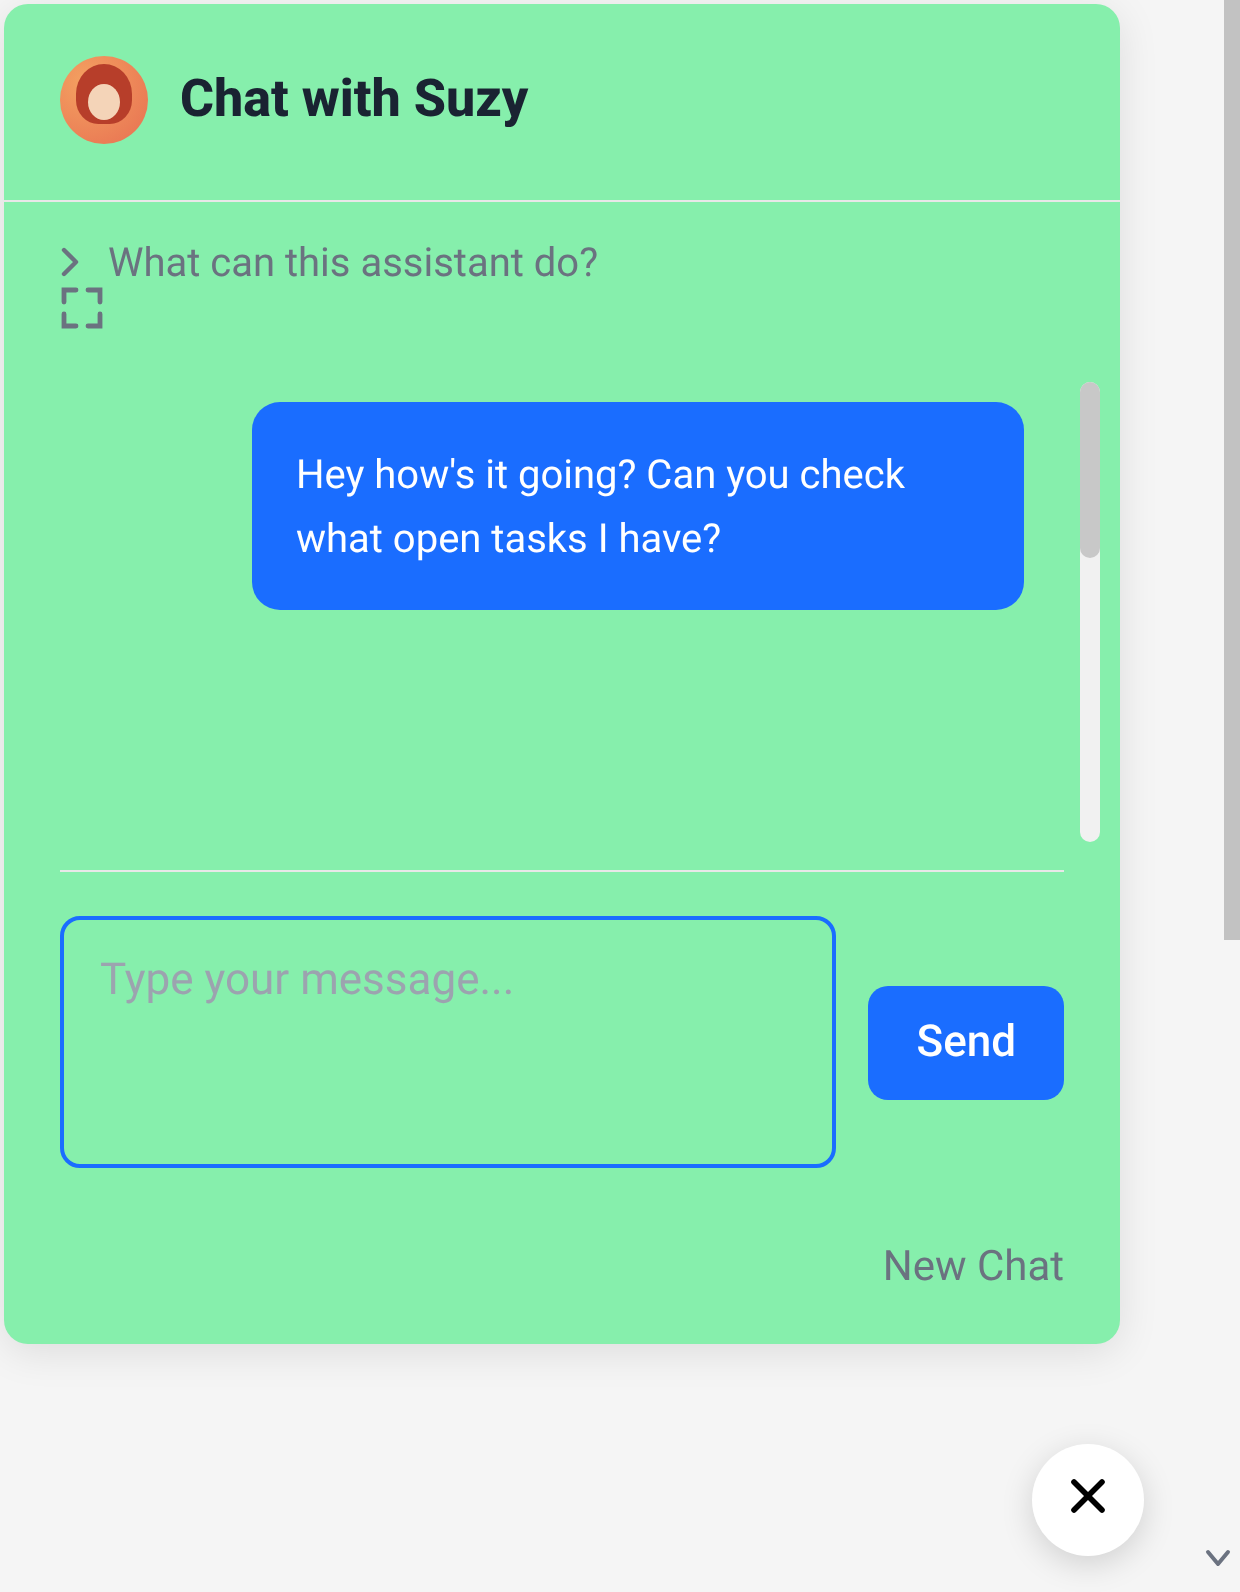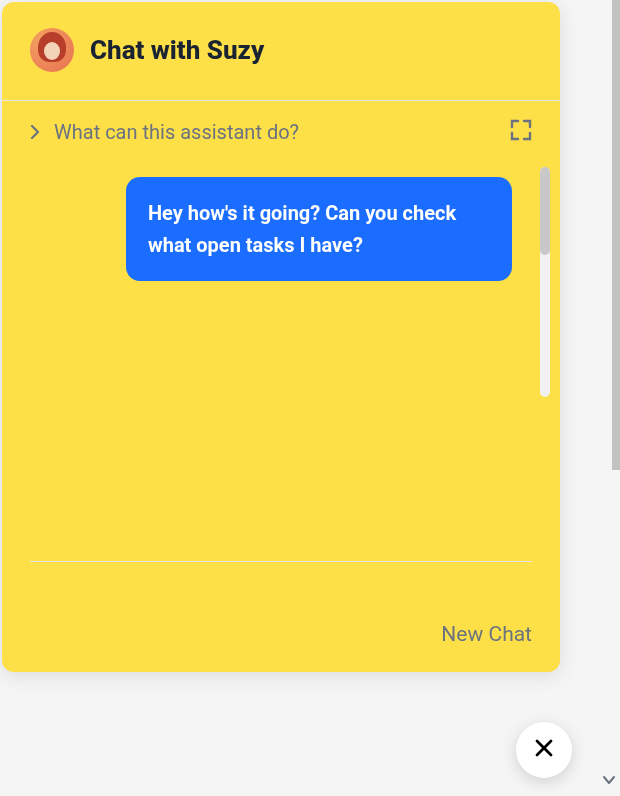--- a/index.html
+++ b/index.html
@@ -9,21 +9,21 @@
     }
     body {
       font-family: -apple-system, BlinkMacSystemFont, "Segoe UI", Roboto, Helvetica, Arial, sans-serif;
       background: #f5f5f5;
       width: 620px;
       height: 796px;
       position: relative;
       overflow: hidden;
     }
     .chat-panel {
-      background: #fde047;
+      background: #86efac;
       border-radius: 12px;
       box-shadow: 0 4px 20px rgba(0,0,0,0.1);
       width: 558px;
       height: 670px;
       margin: 2px 0 0 2px;
       display: flex;
       flex-direction: column;
       position: relative;
     }
     .header {
@@ -62,23 +62,24 @@
       background: #f4d4b8;
       border-radius: 50%;
     }
     .header-title {
       font-size: 26px;
       font-weight: 800;
       color: #1a2332;
     }
     .subheader {
       display: flex;
-      align-items: center;
+      align-items: flex-start;
       justify-content: space-between;
       padding: 18px 28px 12px 28px;
+      flex-direction: column;
     }
     .subheader-left {
       display: flex;
       align-items: center;
       gap: 14px;
     }
     .chevron {
       color: #6b7280;
       display: flex;
       align-items: center;
@@ -92,21 +93,20 @@
       cursor: pointer;
     }
     .messages {
       flex: 1;
       padding: 20px 28px 10px 28px;
       overflow-y: auto;
       position: relative;
     }
     .messages-inner {
       padding-right: 20px;
-      font-weight: bold;
     }
     .scrollbar-track {
       position: absolute;
       right: 10px;
       top: 10px;
       width: 10px;
       height: 230px;
       background: #f1f1f1;
       border-radius: 5px;
     }
@@ -255,20 +255,26 @@
     <div class="scrollbar-track"></div>
     <div class="scrollbar-thumb"></div>
     <div class="messages-inner">
       <div class="msg-user">Hey how's it going? Can you check what open tasks I have?</div>
     </div>
   </div>
 
   <div class="divider"></div>
 
   <div class="composer">
+    <div class="composer-row">
+      <div class="input-wrap">
+        <textarea class="input" placeholder="Type your message..." style=""></textarea>
+      </div>
+      <button class="send-btn">Send</button>
+    </div>
     <div class="new-chat">New Chat</div>
   </div>
 
 </div>
 
 <div class="close-fab">
   <span>
     <svg width="22" height="22" viewBox="0 0 22 22" fill="none" stroke="#000" stroke-width="2.8" stroke-linecap="round">
       <path d="M4 4 L18 18"></path>
       <path d="M18 4 L4 18"></path>

